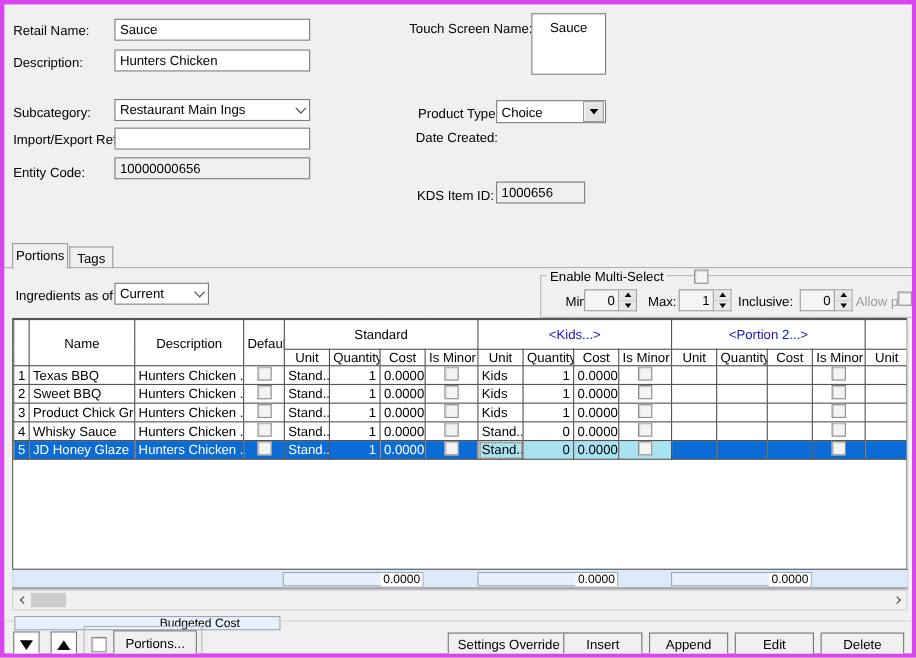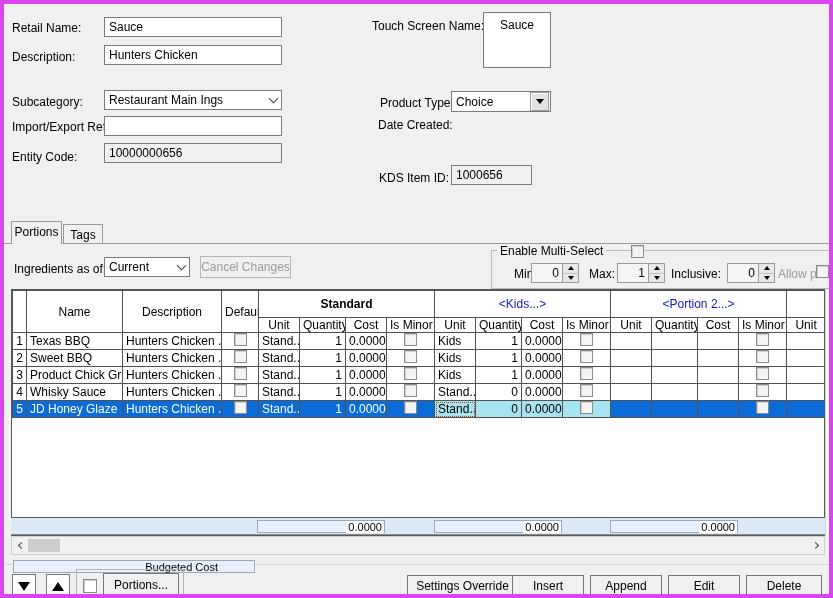--- a/index.html
+++ b/index.html
@@ -38,21 +38,21 @@
   .spin .arrows div{flex:1;background:#E8E8E8;display:flex;align-items:center;justify-content:center;border-bottom:1px solid #c0c0c0;}
   .spin .arrows div:last-child{border-bottom:none;}
   .spin .t{width:0;height:0;border-left:3px solid transparent;border-right:3px solid transparent;}
   .spin .t.up{border-bottom:4px solid #000;}
   .spin .t.dn{border-top:4px solid #000;}
   
   #gridwrap{position:absolute;left:7px;top:285px;width:814px;height:247px;background:#fff;border:1px solid #5a5a5a;box-sizing:border-box;overflow:hidden;}
   table.grid{border-collapse:collapse;table-layout:fixed;width:814px;}
   table.grid th,table.grid td{border:1px solid #525252;font-weight:normal;font-size:12px;padding:0 3px;overflow:hidden;white-space:nowrap;box-sizing:border-box;}
   table.grid th{background:#fff;text-align:center;}
-  table.grid th.group{text-align:center;font-weight:bold;height:27px;}
+  table.grid th.group{text-align:center;font-weight:normal;height:27px;}
   table.grid th.group.blue{color:#1414C8;font-weight:normal;}
   table.grid th.sub{height:15px;vertical-align:middle;}
   table.grid td{height:16px;}
   td.num,td.qty,td.cost{text-align:right;}
   td.ctr{text-align:center;}
   tr.sel td{background:#0B6CD8;color:#fff;}
   tr.sel td.hi{background:#A9E3F1;color:#000;}
   td.focus{outline:1px dotted #b34700;outline-offset:-2px;}
   
   .band{position:absolute;left:7px;top:513px;width:814px;height:18px;background:#DCE9F8;border-top:1px solid #5a5a5a;border-bottom:1px solid #8a8a8a;box-sizing:border-box;}
@@ -105,21 +105,20 @@
   <div class="tab active" style="left:7px;top:217px;width:51px;height:23px;">Portions</div>
   <div class="tab" style="left:59px;top:220px;width:40px;height:20px;">Tags</div>
   <div class="tabline" style="top:239px;"></div>
   <div class="tabpanel"></div>
 
   <div class="abs lbl" style="left:10px;top:258px;">Ingredients as of:</div>
   <div class="abs combo" style="left:100px;top:253px;width:86px;">
     <span class="txt">Current</span>
     <span class="chev down"></span>
   </div>
-  <div class="abs btn dis" style="left:196px;top:252px;width:91px;height:22px;">Cancel Changes</div>
 
   <div class="groupbox" style="left:487px;top:246px;width:339px;height:37px;"></div>
   <div class="legend" style="left:493px;top:240px;">Enable Multi-Select</div>
   <span class="cb abs" style="left:627px;top:241px;"></span>
   <div class="abs lbl" style="left:510px;top:263px;">Min:</div>
   <div class="spin" style="left:527px;top:259px;">
     <span class="val">0</span>
     <span class="arrows">
         <div>
           <span class="t up"></span>

